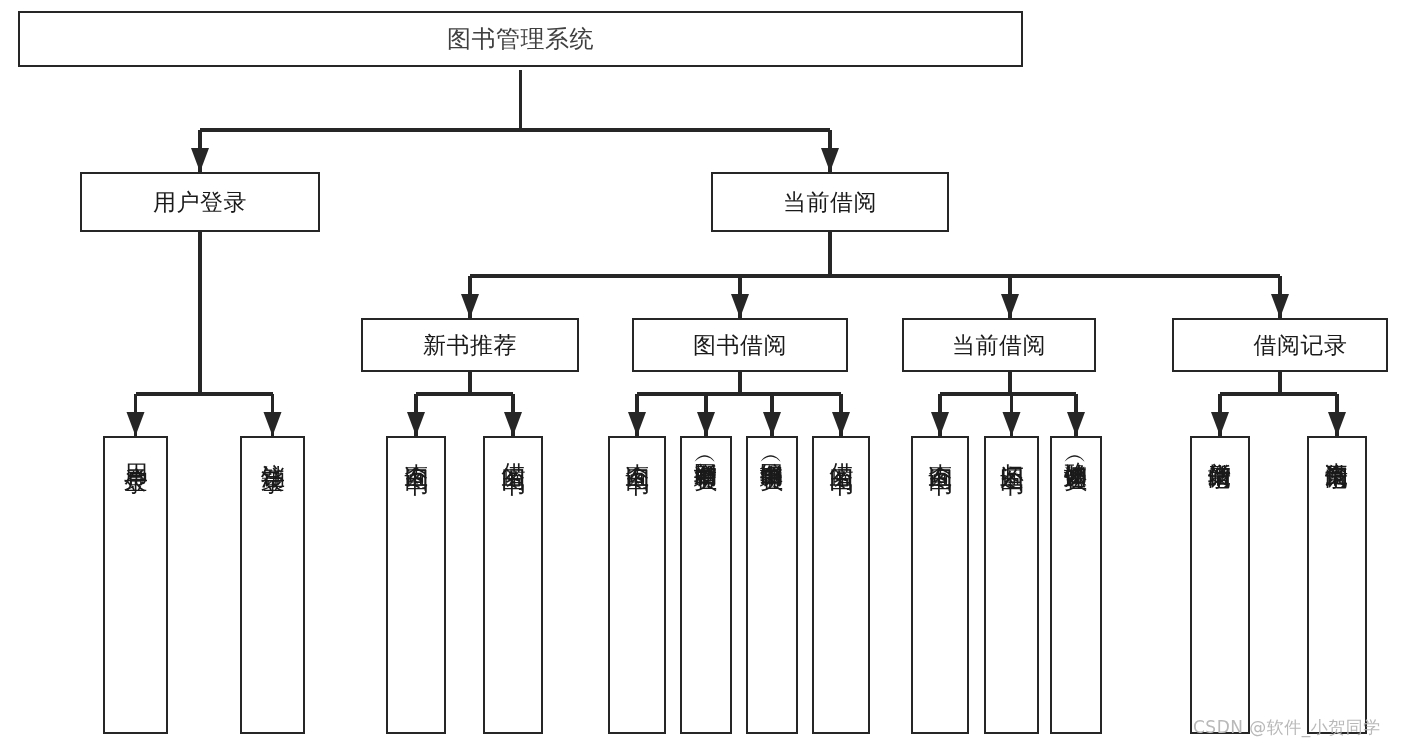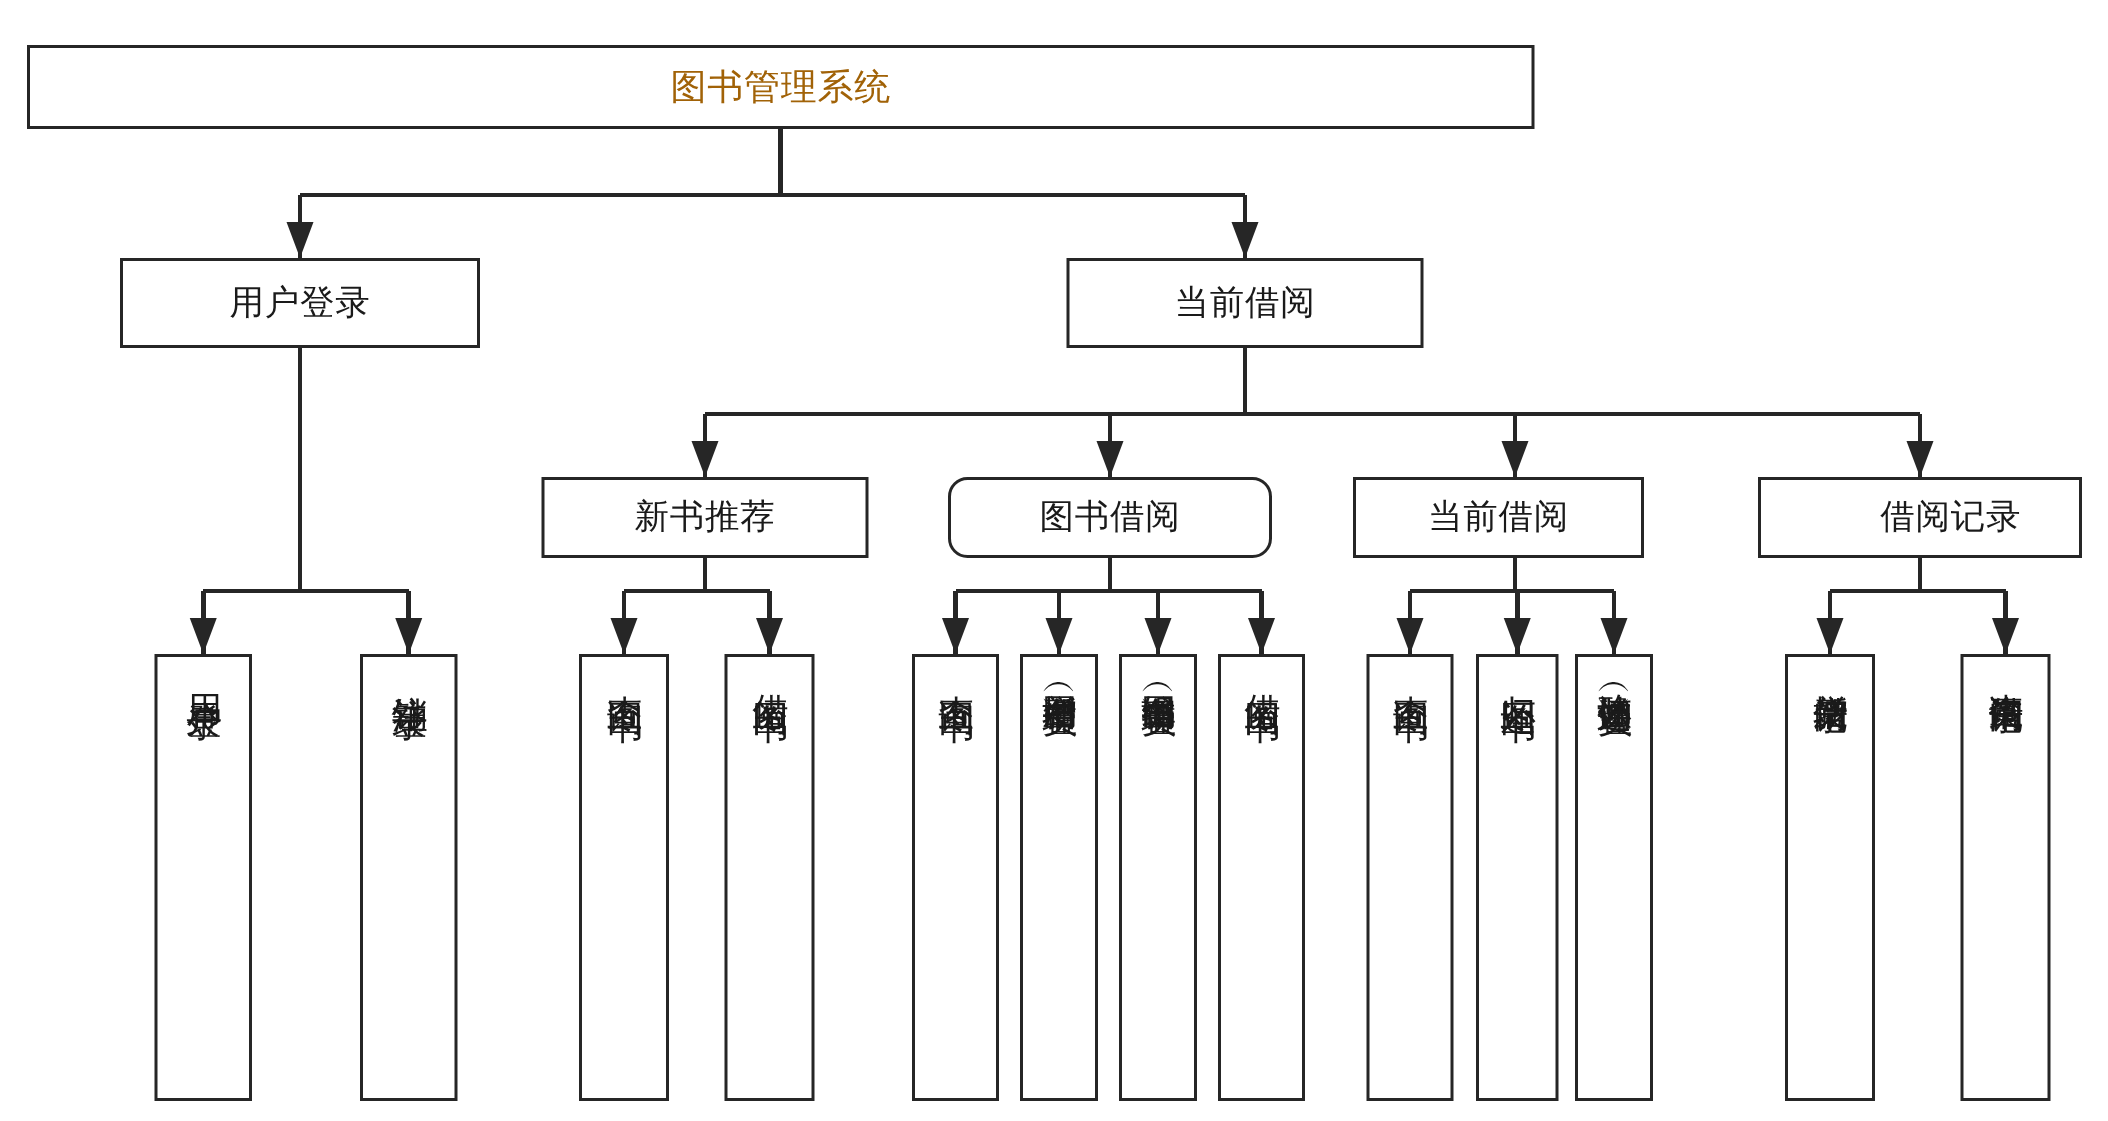--- a/index.html
+++ b/index.html
@@ -127,33 +127,33 @@
       <line x1="1076" y1="394" x2="1076" y2="436" stroke="#262626" stroke-width="3.2" shape-rendering="crispEdges"></line>
       <path d="M 1067 412 L 1085 412 L 1076 436 Z" fill="#262626"></path>
       <line x1="1280" y1="372" x2="1280" y2="394" stroke="#262626" stroke-width="3.2" shape-rendering="crispEdges"></line>
       <line x1="1220" y1="394" x2="1337" y2="394" stroke="#262626" stroke-width="3.2" shape-rendering="crispEdges"></line>
       <line x1="1220" y1="394" x2="1220" y2="436" stroke="#262626" stroke-width="3.2" shape-rendering="crispEdges"></line>
       <path d="M 1211 412 L 1229 412 L 1220 436 Z" fill="#262626"></path>
       <line x1="1337" y1="394" x2="1337" y2="436" stroke="#262626" stroke-width="3.2" shape-rendering="crispEdges"></line>
       <path d="M 1328 412 L 1346 412 L 1337 436 Z" fill="#262626"></path>
     </svg>
   <div id="nodes">
-      <div class="node h root" style="left: 18px; top: 30px; width: 1005px; height: 56px; border-color: rgb(38, 38, 38); color: #a16207;">
+      <div class="node h root" style="left: 18px; top: 11px; width: 1005px; height: 56px; border-color: rgb(38, 38, 38); color: #404040;">
         <span class="label">图书管理系统</span>
       </div>
       <div class="node h" style="left: 80px; top: 172px; width: 240px; height: 60px; border-color: rgb(38, 38, 38); color: rgb(26, 26, 26);">
         <span class="label">用户登录</span>
       </div>
       <div class="node h" style="left: 711px; top: 172px; width: 238px; height: 60px; border-color: rgb(38, 38, 38); color: rgb(26, 26, 26);">
         <span class="label">当前借阅</span>
       </div>
       <div class="node h" style="left: 361px; top: 318px; width: 218px; height: 54px; border-color: rgb(38, 38, 38); color: rgb(26, 26, 26);">
         <span class="label">新书推荐</span>
       </div>
-      <div class="node h" style="left: 632px; top: 318px; width: 216px; height: 54px; border-color: rgb(38, 38, 38); color: rgb(26, 26, 26); border-radius: 13px;">
+      <div class="node h" style="left: 632px; top: 318px; width: 216px; height: 54px; border-color: rgb(38, 38, 38); color: rgb(26, 26, 26);">
         <span class="label">图书借阅</span>
       </div>
       <div class="node h" style="left: 902px; top: 318px; width: 194px; height: 54px; border-color: rgb(38, 38, 38); color: rgb(26, 26, 26);">
         <span class="label">当前借阅</span>
       </div>
       <div class="node h" style="left: 1172px; top: 318px; width: 216px; height: 54px; border-color: rgb(38, 38, 38); color: rgb(26, 26, 26); padding-left: 41px;">
         <span class="label">借阅记录</span>
       </div>
       <div class="node v" style="left: 103px; top: 436px; width: 65px; height: 298px; border-color: rgb(38, 38, 38); color: rgb(26, 26, 26);">
         <span class="label">用户登录</span>
@@ -188,13 +188,14 @@
       <div class="node v tall" style="left: 1050px; top: 436px; width: 52px; height: 298px; border-color: rgb(38, 38, 38); color: rgb(26, 26, 26);">
         <span class="label">确认归还（管理员）</span>
       </div>
       <div class="node v tall" style="left: 1190px; top: 436px; width: 60px; height: 298px; border-color: rgb(38, 38, 38); color: rgb(26, 26, 26);">
         <span class="label">新增借阅记录</span>
       </div>
       <div class="node v tall" style="left: 1307px; top: 436px; width: 60px; height: 298px; border-color: rgb(38, 38, 38); color: rgb(26, 26, 26);">
         <span class="label">查询借阅记录</span>
       </div>
     </div>
+  <div class="watermark" style="left: 1193px; top: 716px; color: rgb(185, 185, 185);">CSDN @软件_小贺同学</div>
 </div>
 
 </body></html>

